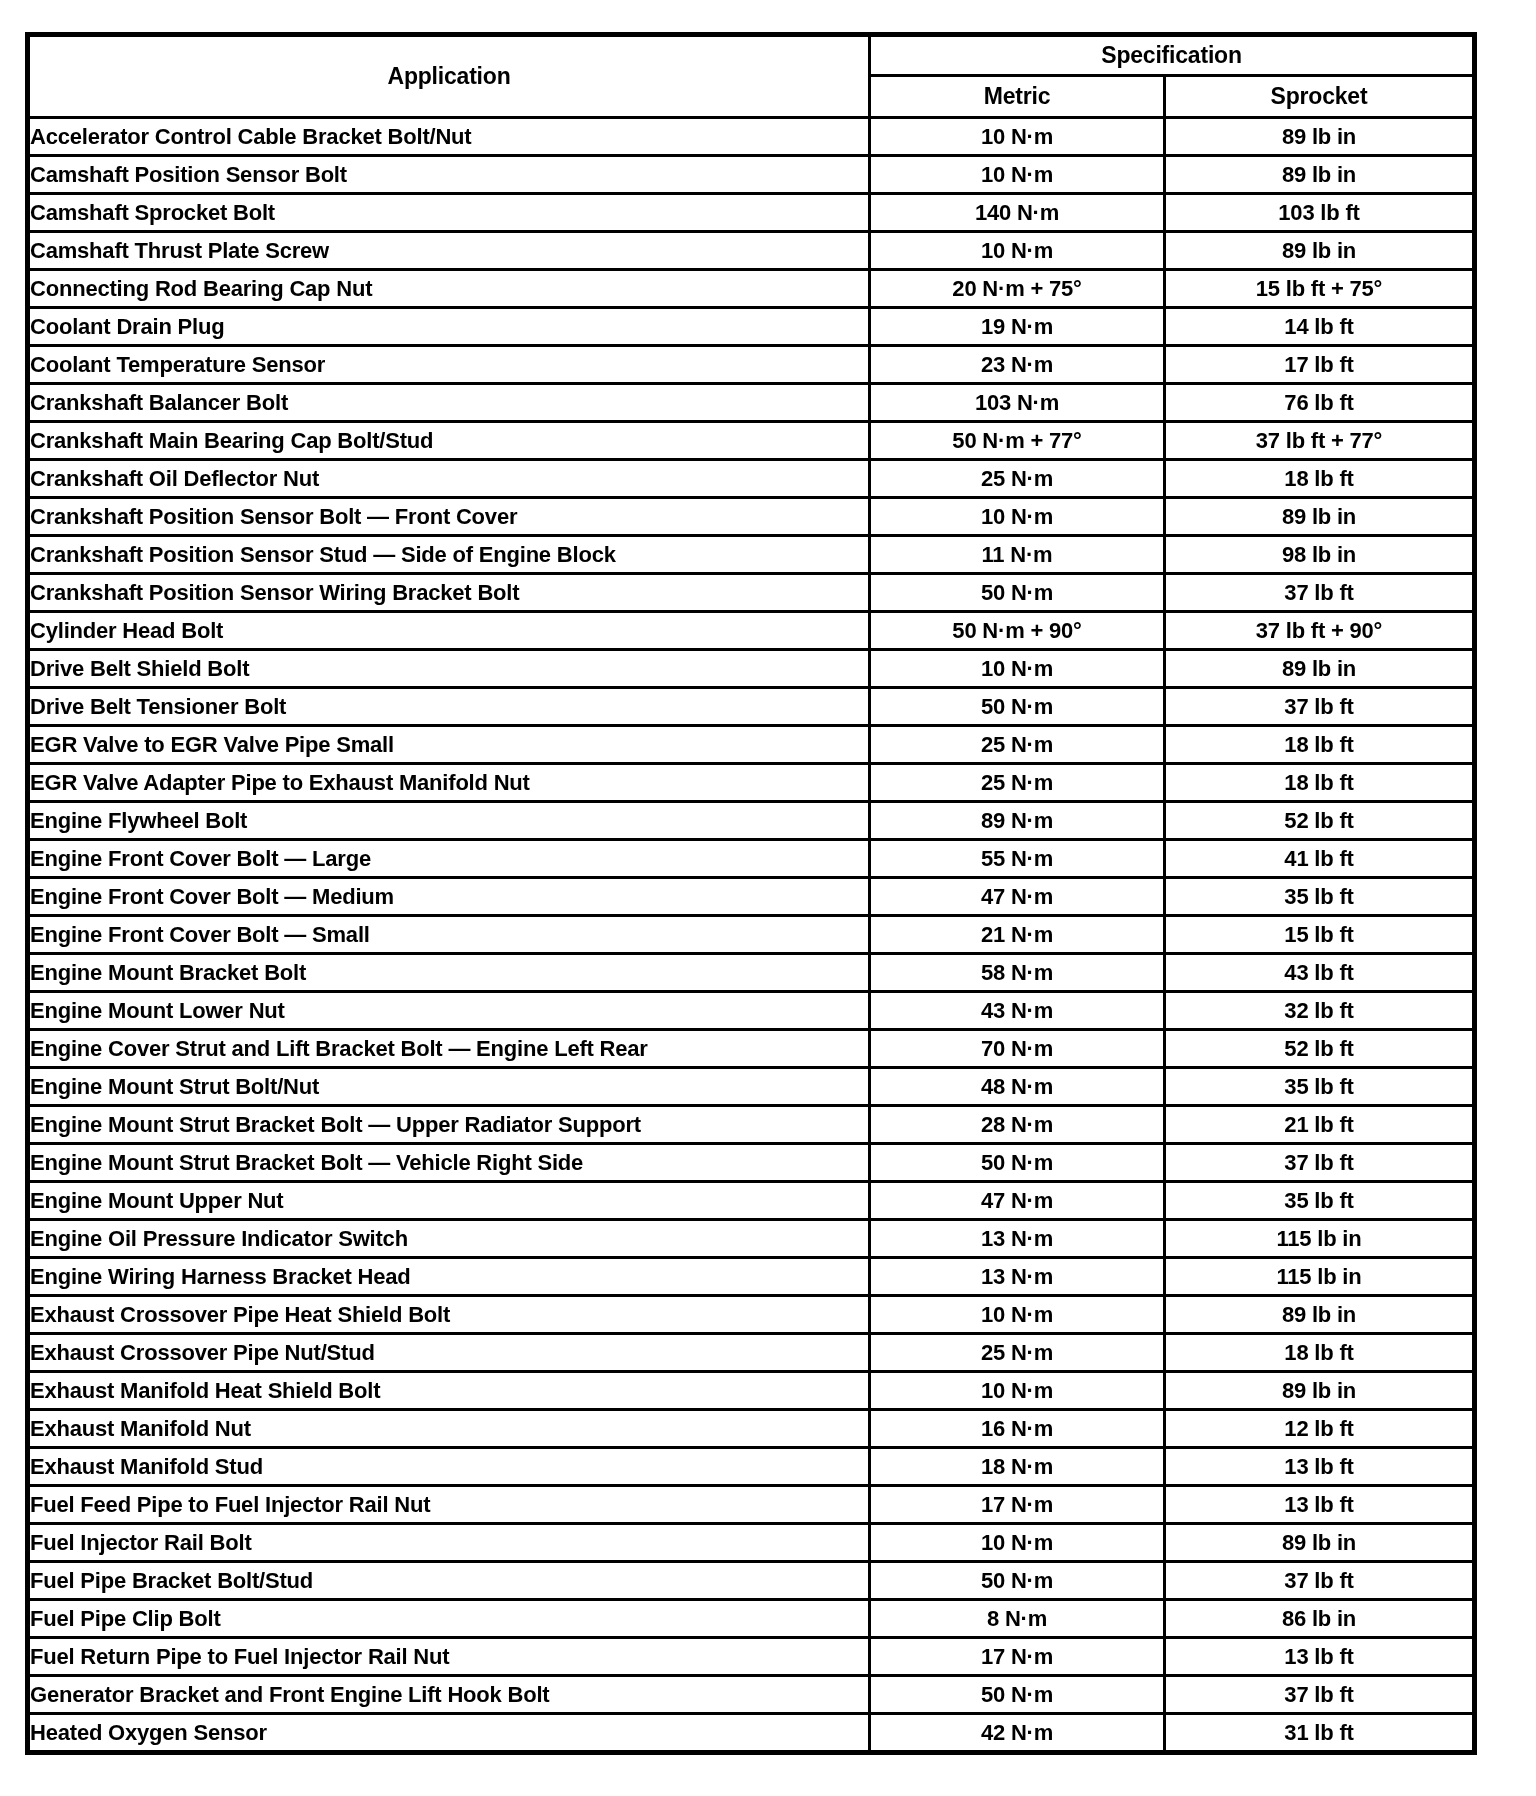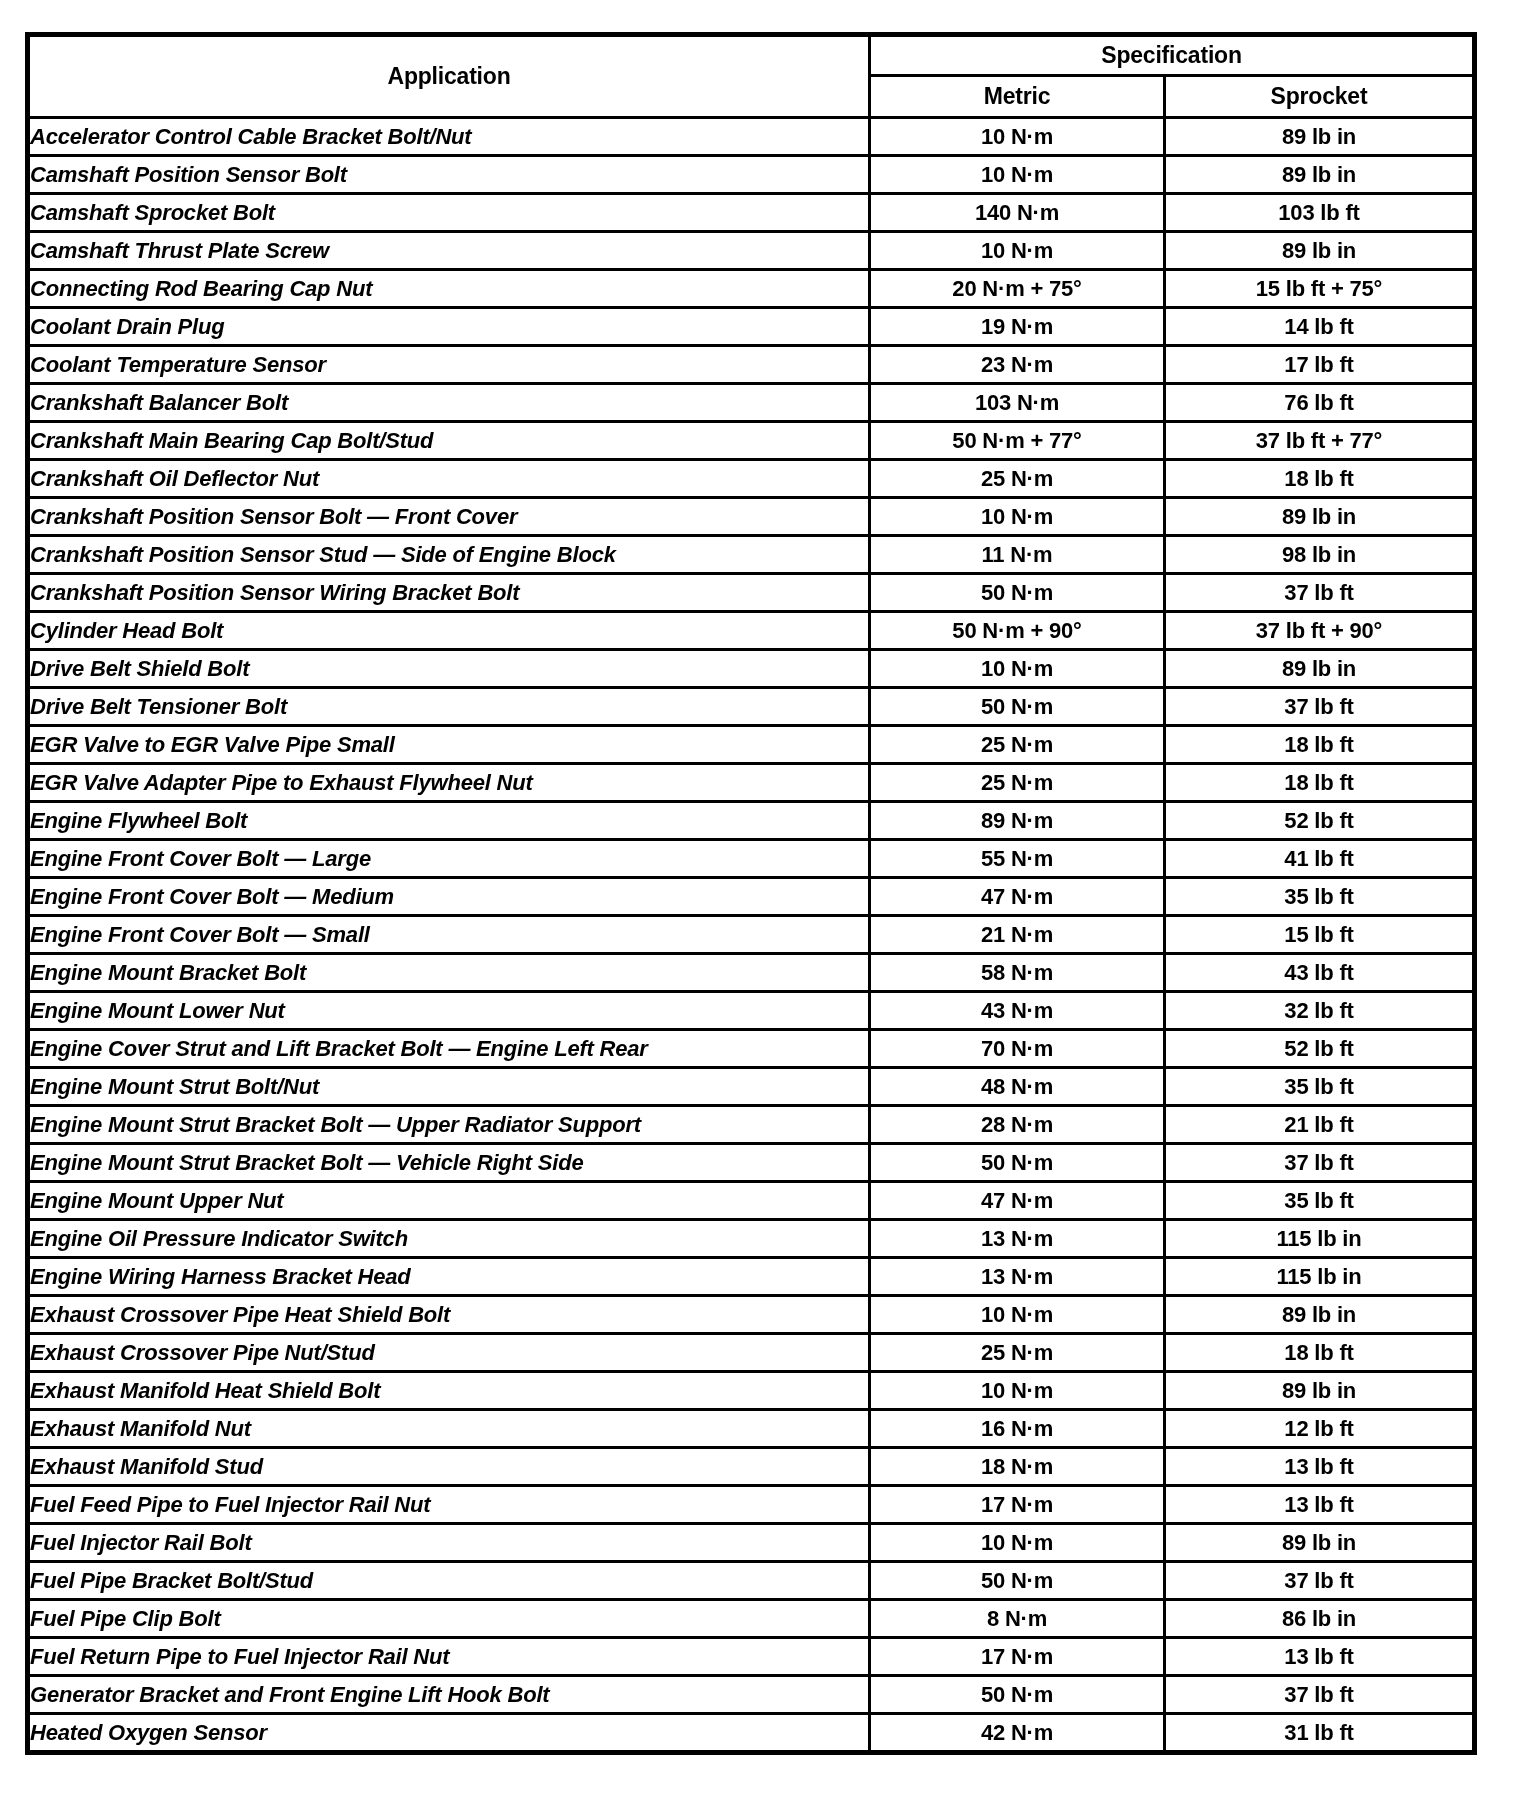--- a/index.html
+++ b/index.html
@@ -50,21 +50,20 @@
     vertical-align: middle;
   }
   tr.h-spec th { height: 37px; }
   tr.h-cols th { height: 39px; }
 
   td.app-cell {
     text-align: left;
     padding-left: 14px;
     height: 35px;
     vertical-align: middle;
-    font-style: italic;
   }
   td.num-cell {
     text-align: center;
     vertical-align: middle;
   }
   th.app-h { vertical-align: middle; }
 
   
   th.spec-h, th.metric-h, th.english-h,
   td.num-cell {
@@ -172,21 +171,21 @@
     <td class="app-cell">Drive Belt Tensioner Bolt</td>
     <td class="num-cell">50 N·m</td>
     <td class="num-cell">37 lb ft</td>
   </tr>
         <tr>
     <td class="app-cell">EGR Valve to EGR Valve Pipe Small</td>
     <td class="num-cell">25 N·m</td>
     <td class="num-cell">18 lb ft</td>
   </tr>
         <tr>
-    <td class="app-cell">EGR Valve Adapter Pipe to Exhaust Flywheel Nut</td>
+    <td class="app-cell">EGR Valve Adapter Pipe to Exhaust Manifold Nut</td>
     <td class="num-cell">25 N·m</td>
     <td class="num-cell">18 lb ft</td>
   </tr>
         <tr>
     <td class="app-cell">Engine Flywheel Bolt</td>
     <td class="num-cell">89 N·m</td>
     <td class="num-cell">52 lb ft</td>
   </tr>
         <tr>
     <td class="app-cell">Engine Front Cover Bolt — Large</td>

